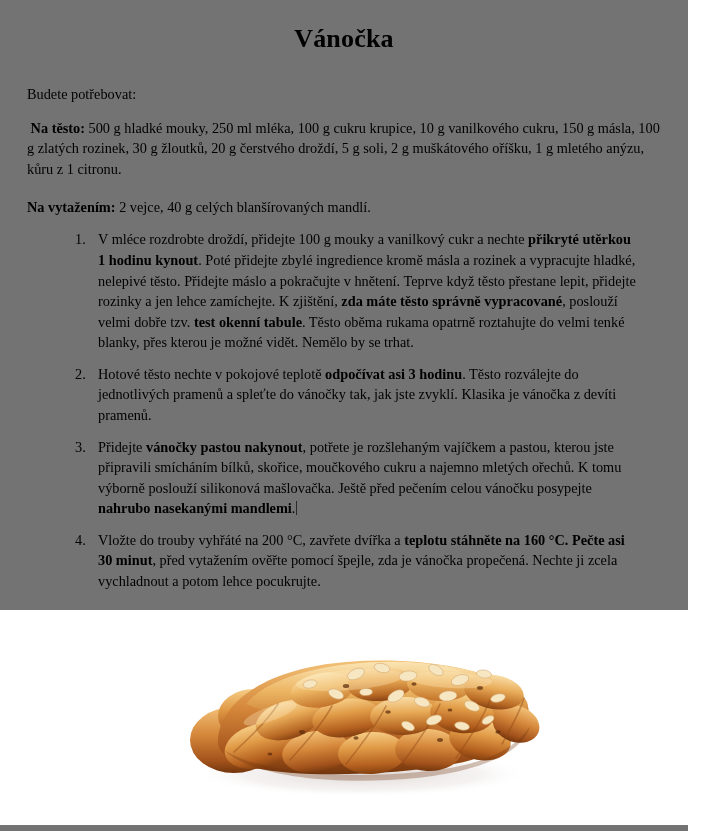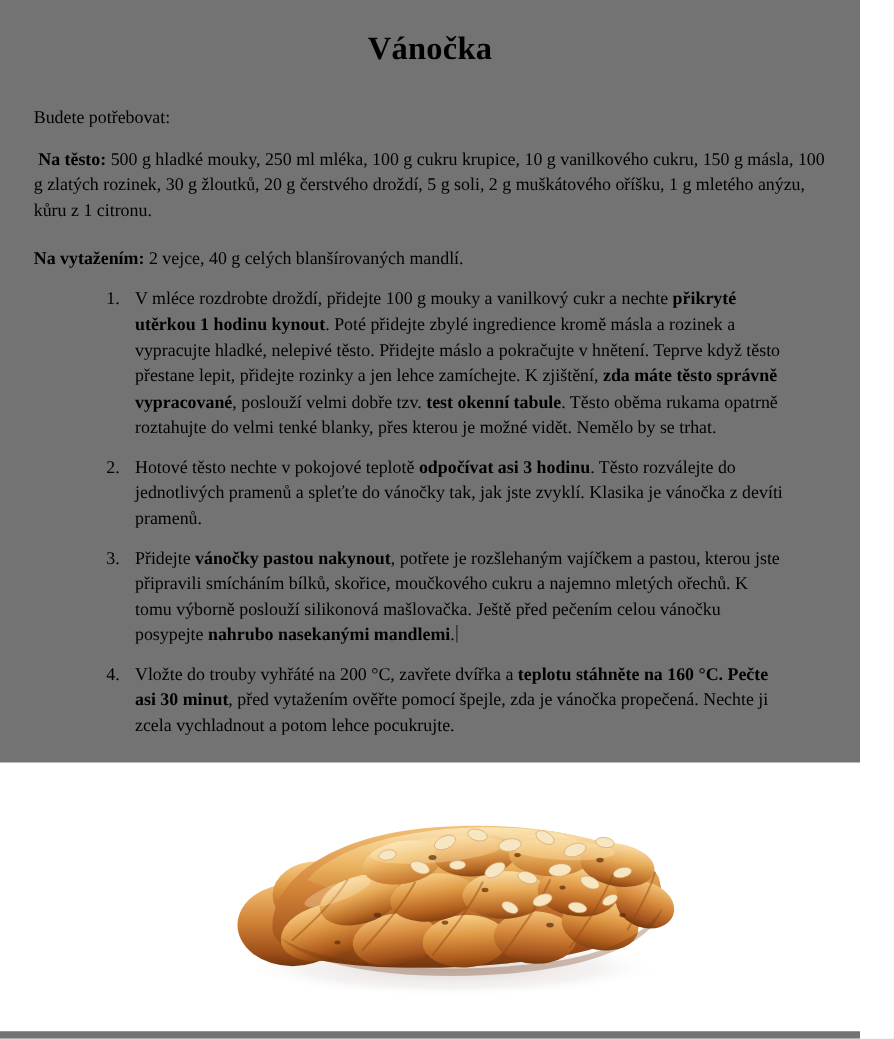--- a/index.html
+++ b/index.html
@@ -58,21 +58,21 @@
   .spacer-lg { height: 30px; }
   .spacer-md { height: 14px; }
   .spacer-sm { height: 9px; }
 
   b, .b { font-weight: bold; }
 
   .lead-space::before { content: "\00a0"; }
 
   
   ol.steps {
-    margin: 10px;
+    margin: 0;
     padding: 0 25px 0 0;
     list-style: none;
     counter-reset: stepnum;
   }
   ol.steps > li {
     position: relative;
     counter-increment: stepnum;
     padding-left: 71px;
     margin-bottom: 11px;
     font-size: 14.3px;

